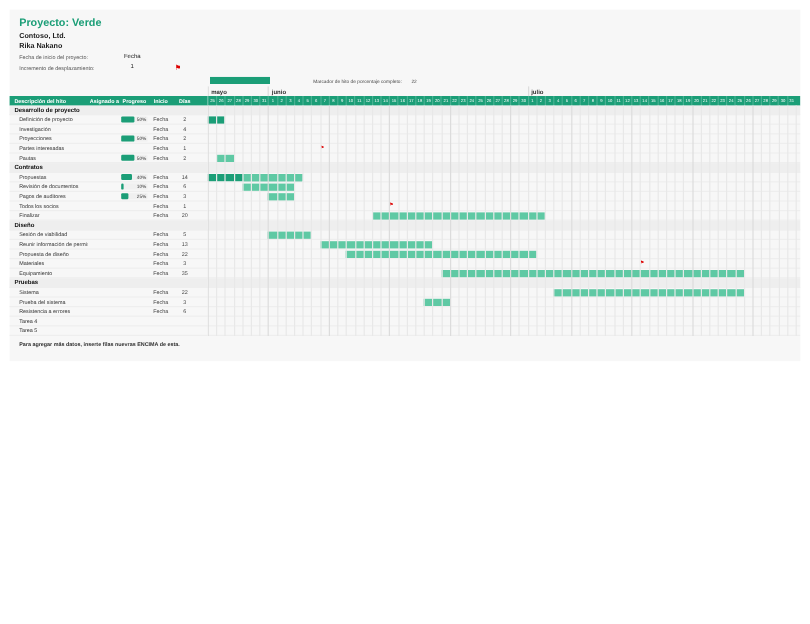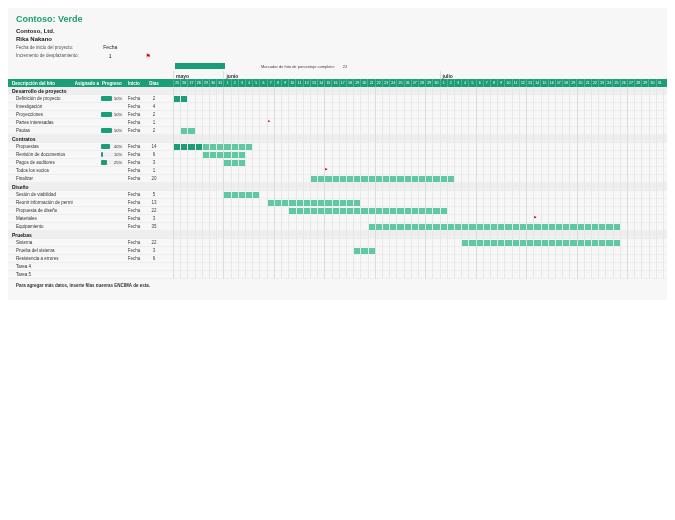--- a/index.html
+++ b/index.html
@@ -48,21 +48,21 @@
   .legend { display:flex; gap:8px; align-items:center; padding: 0 0 2px 2px; font-size:4px; color:#444;}
   .tiny-flag { color:#d00; font-size:4px;}
   .footer-note { font-size:4.5px; color:#333; padding: 4px 8px; font-style: normal; font-weight:700;}
   .progress-bar-legend { width:50px; height:6px; background:#1b9e77;}
 </style>
 </head>
 <body>
 
 <div class="sheet">
   <div class="title-row">
-    <div class="title">Contoso: Verde</div>
+    <div class="title">Proyecto: Verde</div>
   </div>
   <div class="meta">
     <div class="meta-row bold">
         <span>Contoso, Ltd.</span>
       </div>
     <div class="meta-row bold">
         <span>Rika Nakano</span>
       </div>
     <div class="meta-row">
       <span class="meta-label">Fecha de inicio del proyecto:</span>

